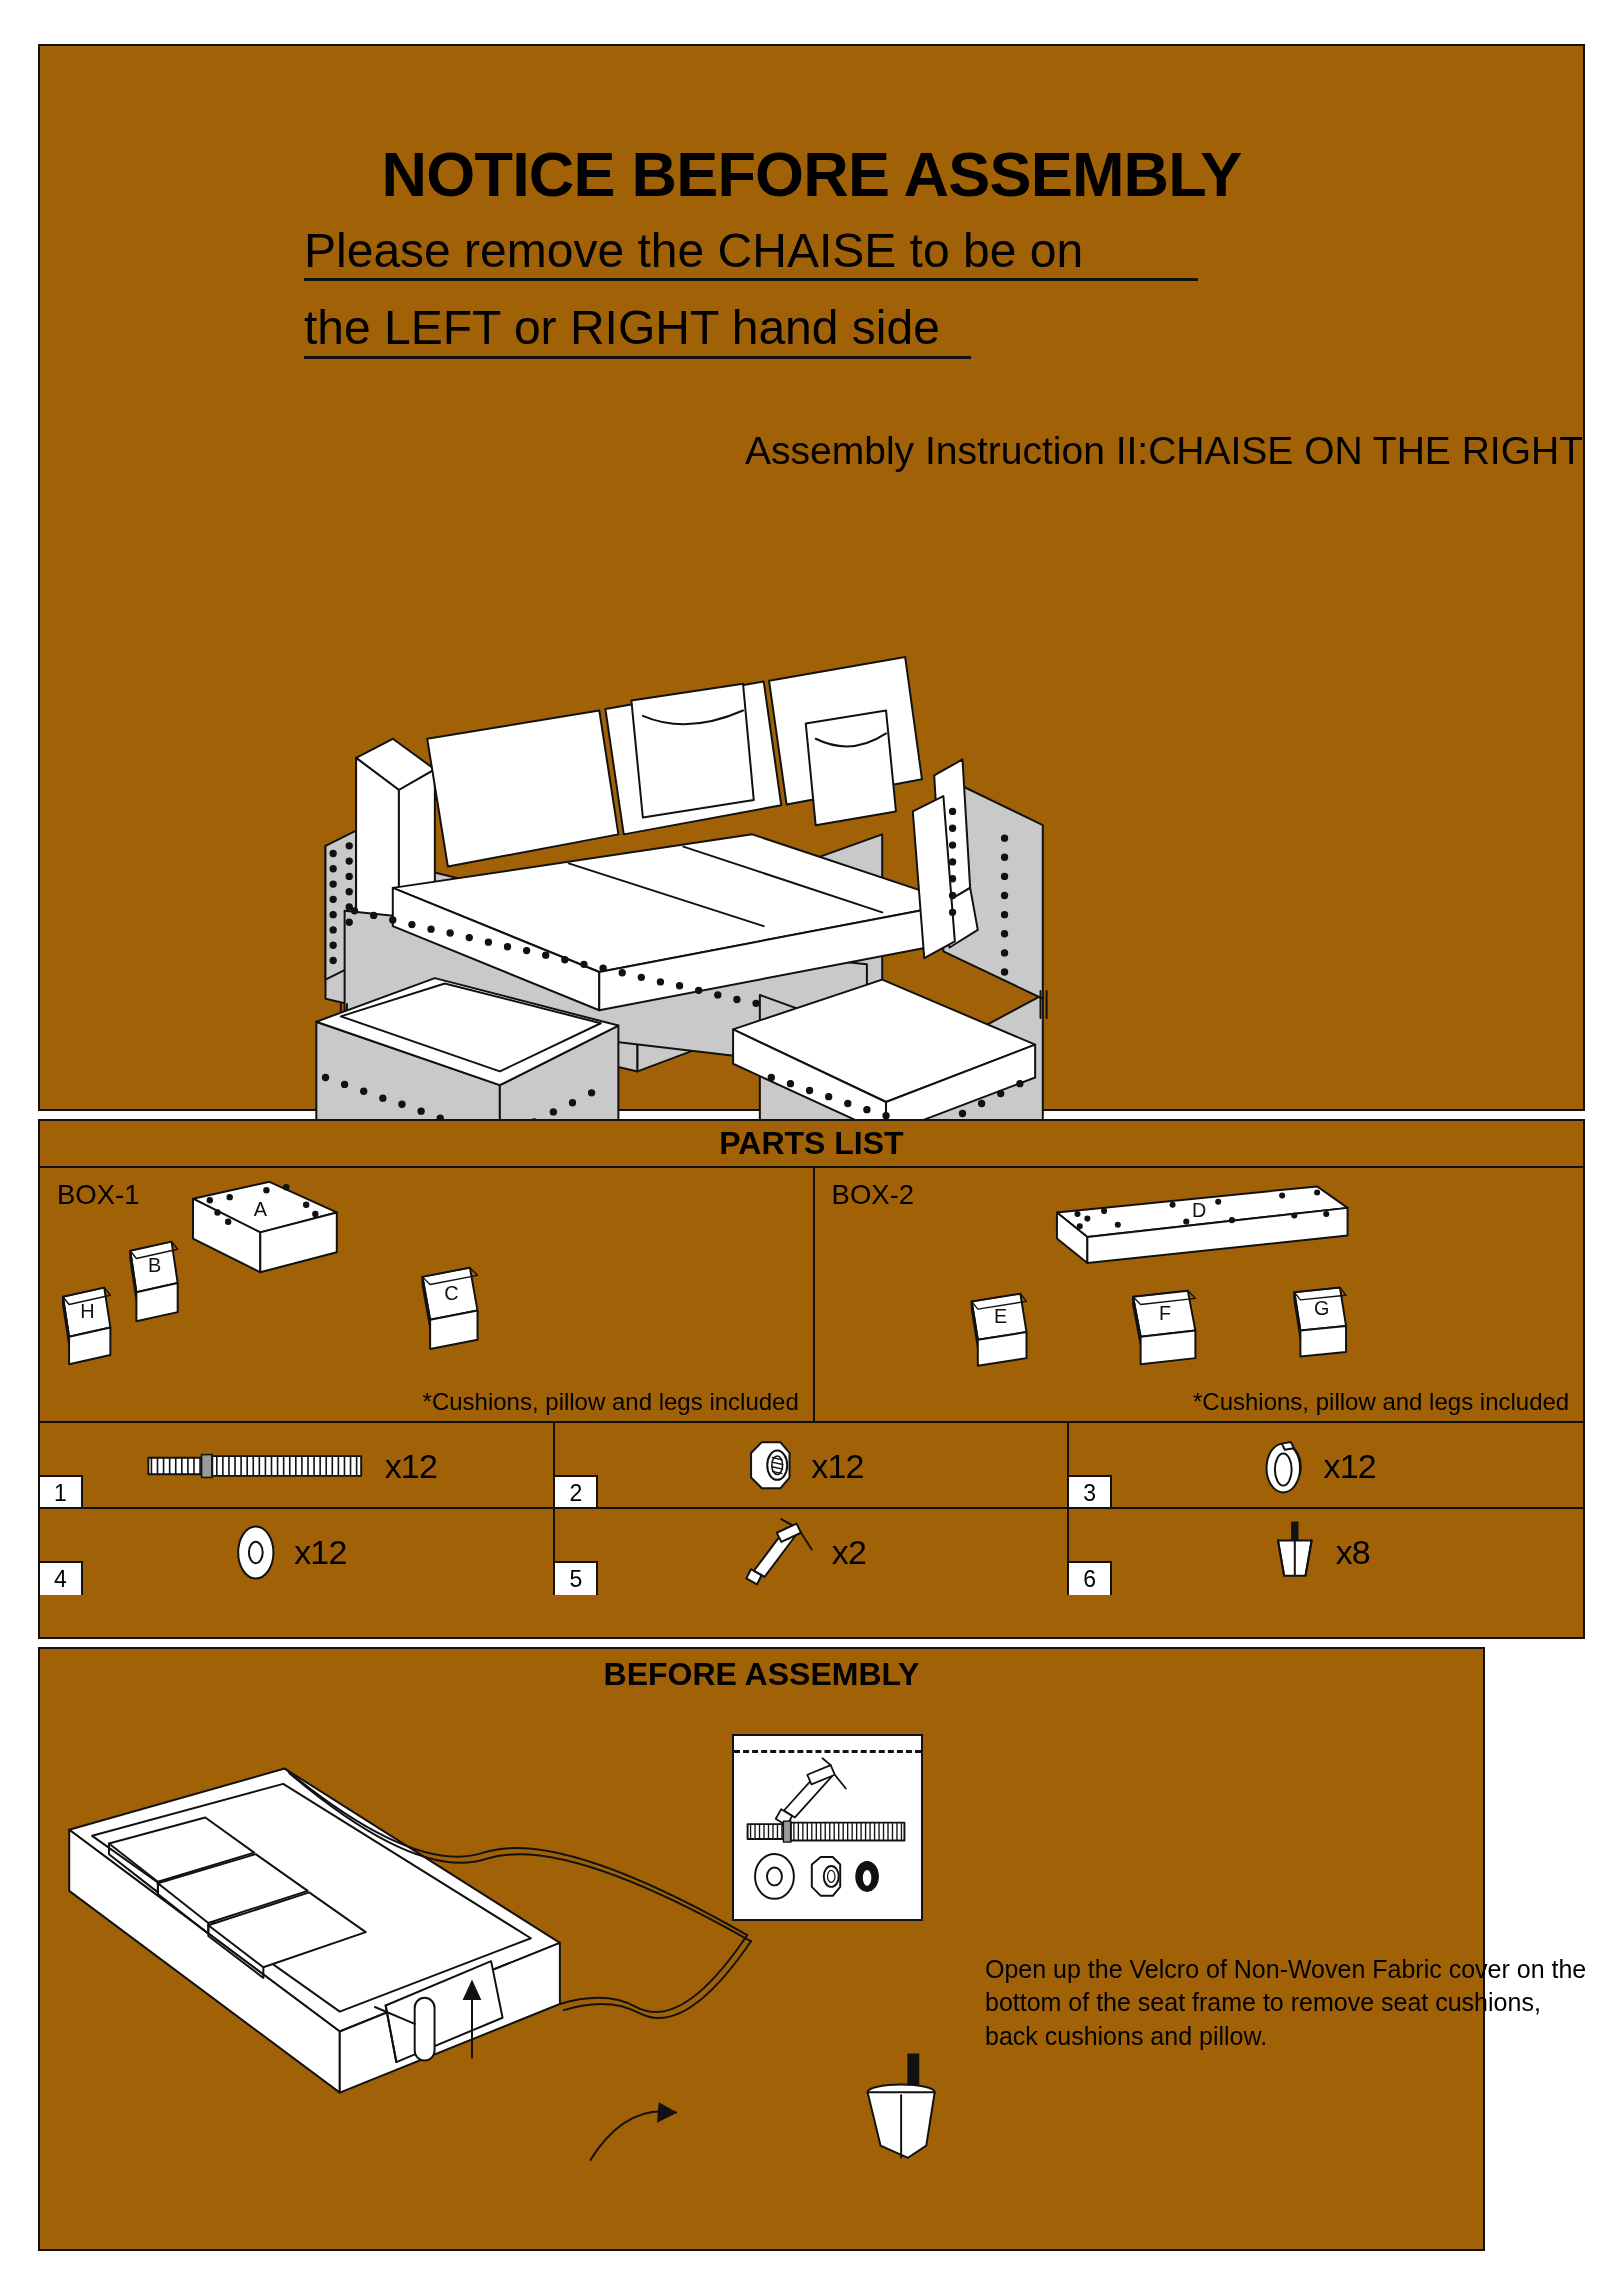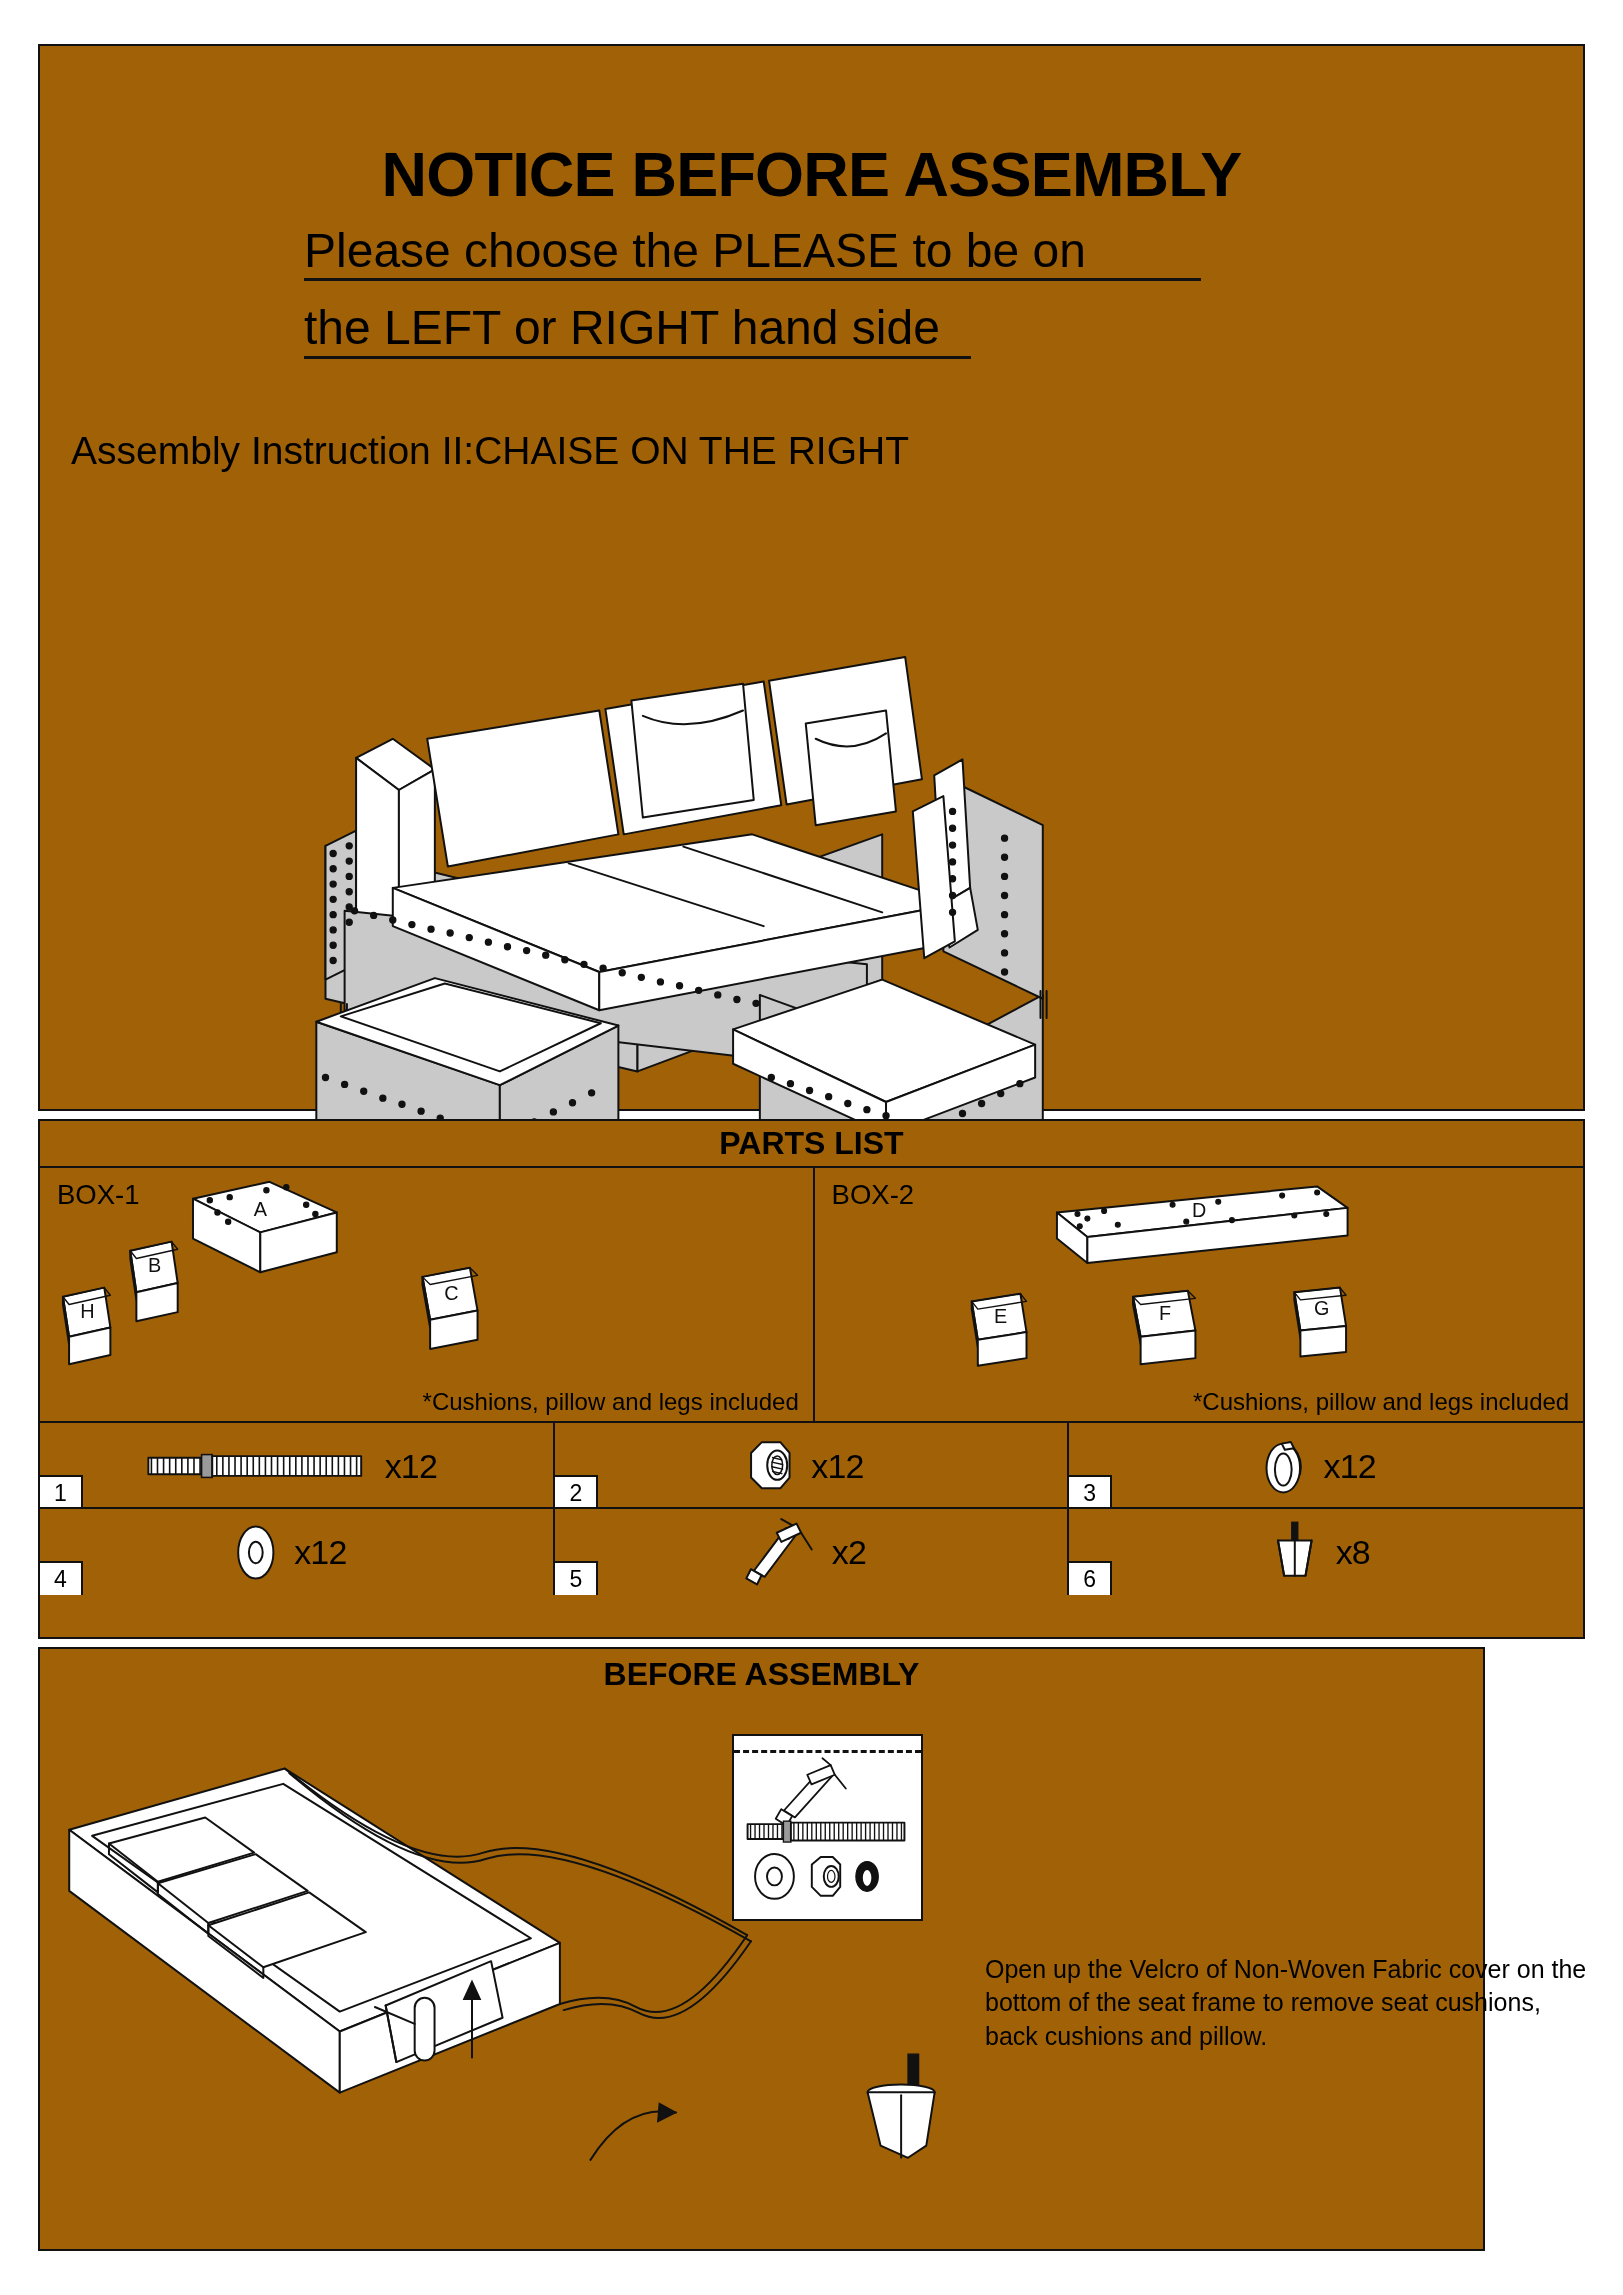--- a/index.html
+++ b/index.html
@@ -9,21 +9,21 @@
   .panel{position:absolute;border:2.3px solid #111;background:#a16207;box-sizing:border-box;}
 
   
   #notice-panel{left:38px;top:44px;width:1547px;height:1067px;}
   .notice-title{position:absolute;left:0;right:0;top:92px;text-align:center;
       font-size:63px;font-weight:bold;letter-spacing:-0.8px;}
   .notice-sub{position:absolute;left:264px;top:180px;width:1163px;
       font-size:48px;line-height:1.06;font-weight:normal;}
   .notice-sub .ul1{display:inline-block;border-bottom:3.8px solid #111;padding-right:115px;padding-bottom:1.5px;}
   .notice-sub .ul2{display:inline-block;border-bottom:3.8px solid #111;padding-right:31px;padding-bottom:1.5px;margin-top:22px;}
-  .notice-instr{position:absolute;left:0;right:0;top:383px;text-align:left;
+  .notice-instr{position:absolute;left:0;right:0;top:383px;text-align:right;
       font-size:39px;padding-left:31px;}
 
   .sofa-wrap{position:absolute;left:230px;top:536px;width:995px;height:520px;}
 
   
   #parts-panel{left:38px;top:1119px;width:1547px;height:520px;}
   .parts-header{position:absolute;left:0;right:0;top:0;height:47px;
       border-bottom:2.3px solid #111;display:flex;align-items:center;justify-content:center;
       font-size:32px;font-weight:bold;box-sizing:border-box;}
   .box-row{position:absolute;left:0;right:0;top:47px;height:253px;}
@@ -75,21 +75,21 @@
 </head>
 <body>
 
 <div class="page">
 
   <div class="panel" id="notice-panel">
 
     <div class="notice-title">NOTICE BEFORE ASSEMBLY</div>
 
     <div class="notice-sub">
-      <span class="ul1">Please choose the PLEASE to be on</span><br>
+      <span class="ul1">Please remove the CHAISE to be on</span><br>
       <span class="ul2">the LEFT or RIGHT hand side</span>
     </div>
 
     <div class="notice-instr">Assembly Instruction  II:CHAISE ON THE RIGHT</div>
 
     <div class="sofa-wrap">
       <svg viewBox="0 0 1300 680" width="995" height="520">
 
         <path class="fillg" d="M72 345 L72 545 L480 640 L480 445 Z"></path>
         <path class="fillg" d="M480 445 L480 640 L800 520 L800 330 Z"></path>

